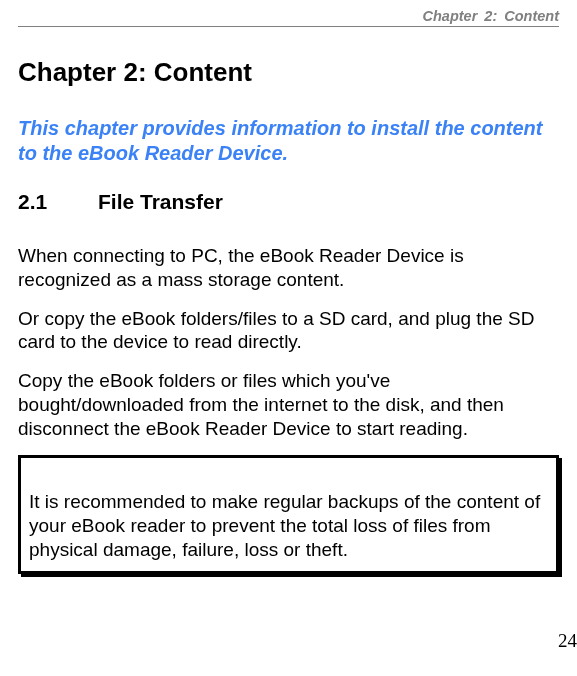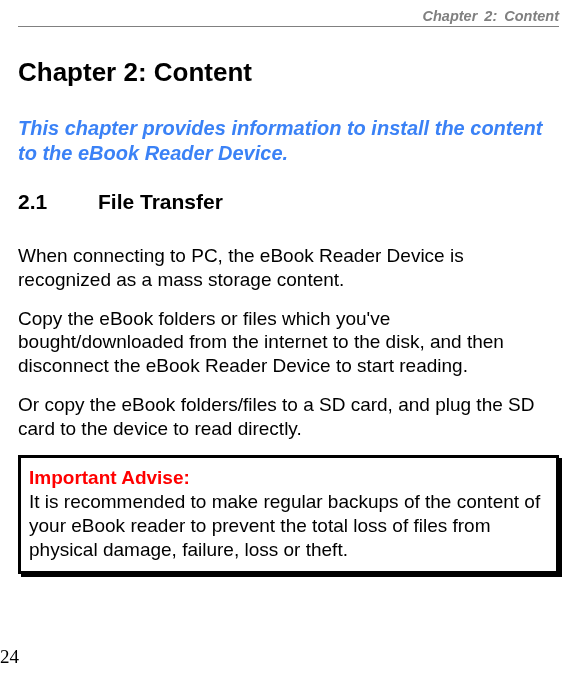--- a/index.html
+++ b/index.html
@@ -71,46 +71,46 @@
       box-shadow: 3px 3px 0 #000000;
       font-size: 19px;
       line-height: 1.25;
     }
     .advise-title {
       color: #ff0000;
       font-weight: bold;
     }
     .page-number {
       position: absolute;
-      bottom: 8px;
+      bottom: 24px;
       left: 0;
       width: 100%;
-      text-align: left;
+      text-align: right;
       font-family: "Times New Roman", Times, serif;
       font-size: 19px;
       color: #000000;
     }
   </style>
 </head>
 <body>
 
 <div class="page">
   <div class="header-line">Chapter 2: Content</div>
 
   <h1 class="chapter-title">Chapter 2: Content</h1>
 
   <p class="chapter-intro">This chapter provides information to install the content to the eBook Reader Device.</p>
 
   <h2 class="section-heading">
     <span class="section-number">2.1</span><span>File Transfer</span>
   </h2>
 
   <p class="body-para">When connecting to PC, the eBook Reader Device is recognized as a mass storage content.</p>
+  <p class="body-para">Or copy the eBook folders/files to a SD card, and plug the SD card to the device to read directly.</p>
   <p class="body-para">Copy the eBook folders or files which you've bought/downloaded from the internet to the disk, and then disconnect the eBook Reader Device to start reading.</p>
-  <p class="body-para">Or copy the eBook folders/files to a SD card, and plug the SD card to the device to read directly.</p>
 
   <div class="advise-box">
-    <span class="advise-title">Important Advise:</span><br>
+    <br>
     <span>It is recommended to make regular backups of the content of your eBook reader to prevent the total loss of files from physical damage, failure, loss or theft.</span>
   </div>
 
   <div class="page-number">24</div>
 </div>
 
 </body></html>

